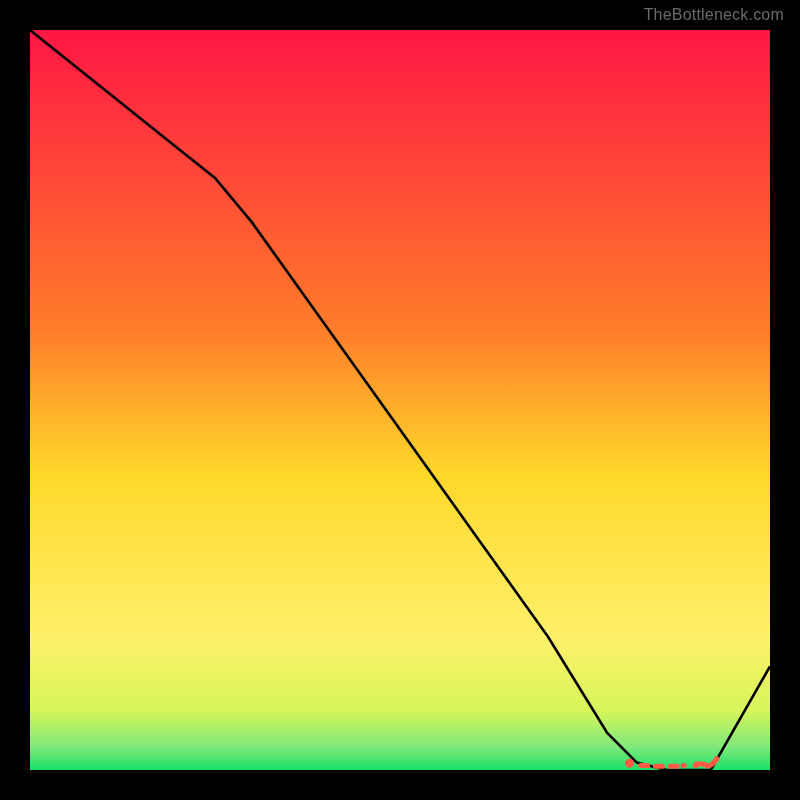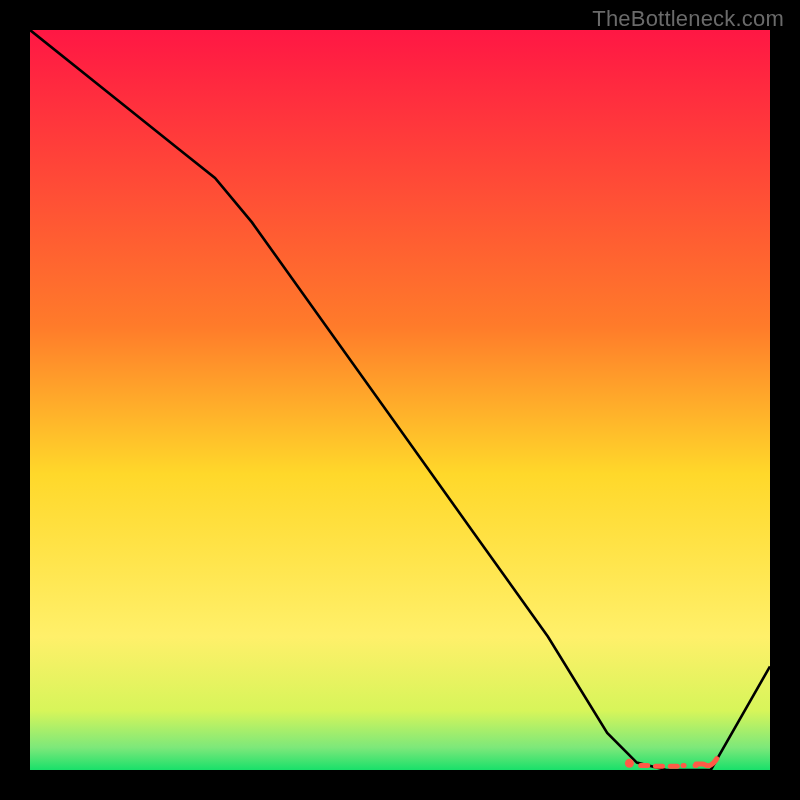--- a/index.html
+++ b/index.html
@@ -9,21 +9,21 @@
     height: 800px;
     background: #000;
     font-family: Arial, Helvetica, sans-serif;
     overflow: hidden;
   }
   .watermark {
     position: absolute;
     top: 6px;
     right: 16px;
     color: #6a6a6a;
-    font-size: 22px;
+    font-size: 16px;
     font-weight: 400;
     letter-spacing: 0.2px;
     z-index: 10;
   }
   .plot-area {
     position: absolute;
     left: 30px;
     top: 30px;
     width: 740px;
     height: 740px;

